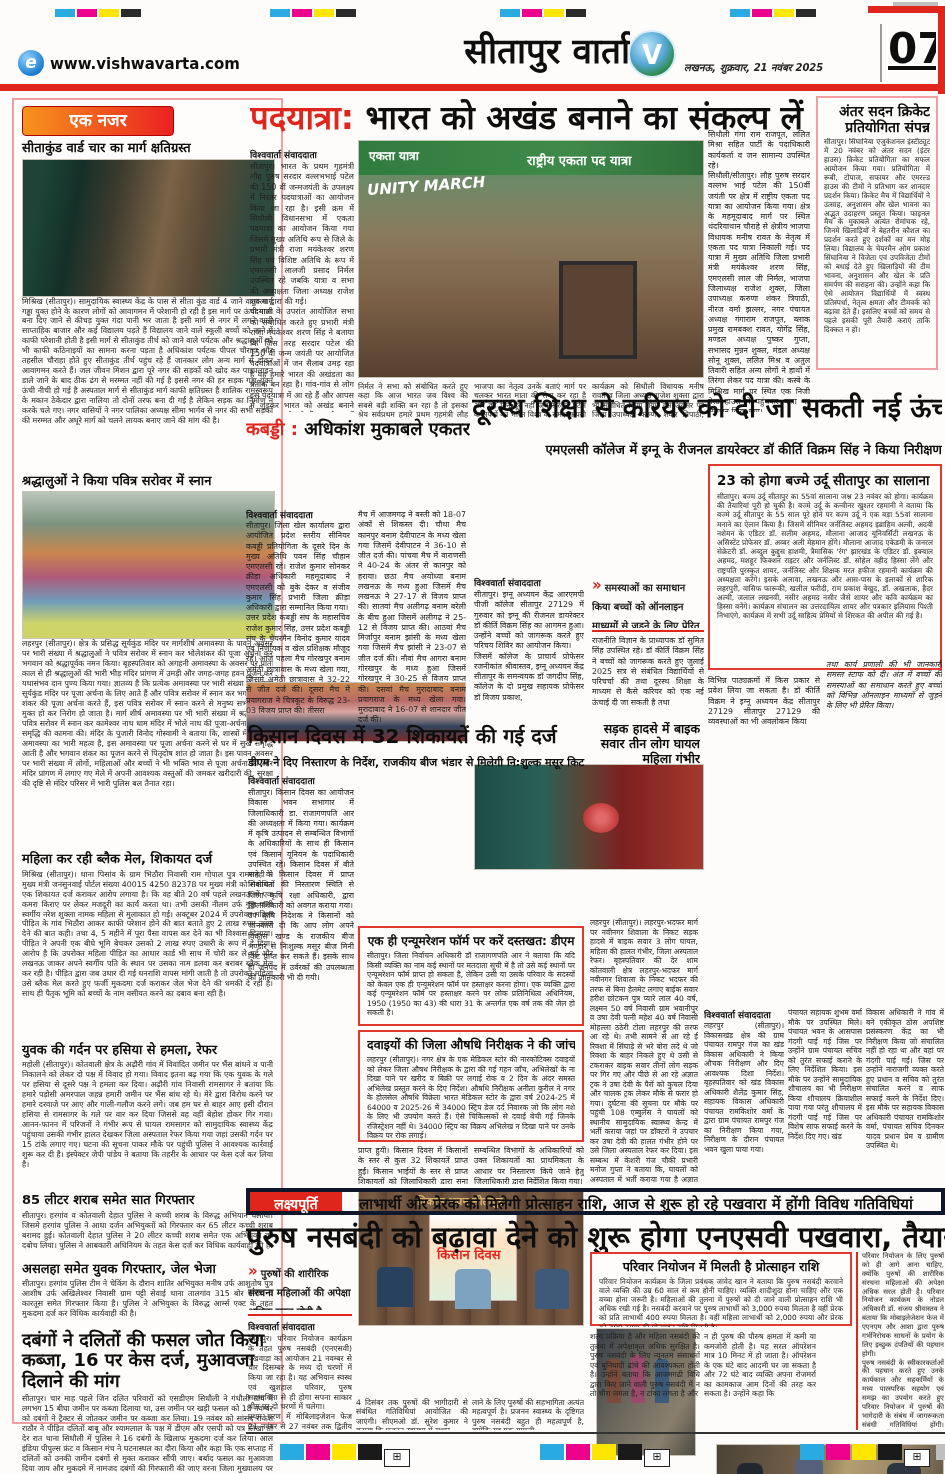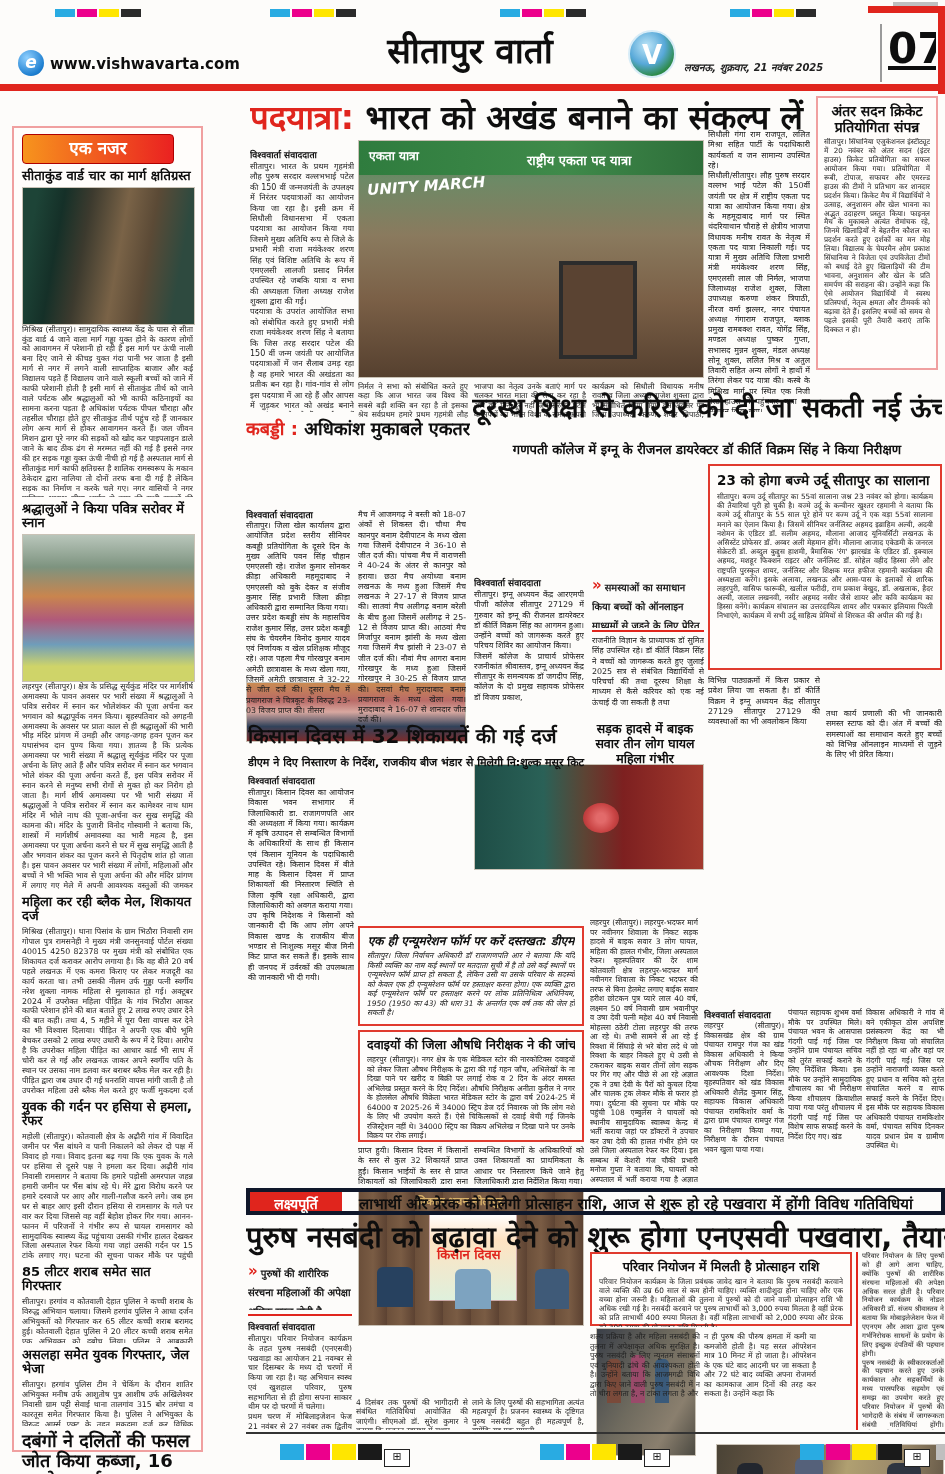--- a/index.html
+++ b/index.html
@@ -2,21 +2,21 @@
 <html><head>
 <meta charset="utf-8">
 <style>
   html,body{margin:0;padding:0;background:#e9e9e9;}
   #page{position:relative;width:945px;height:1474px;background:#fdfcfa;margin:0 auto;
         font-family:"DejaVu Sans",sans-serif;color:#1c1c1c;overflow:hidden;}
   .abs{position:absolute;box-sizing:border-box;}
   .body-text{font-size:7.9px;line-height:1.3;text-align:justify;white-space:pre-line;overflow:hidden;color:#222;}
   .byline{font-size:9px;font-weight:bold;color:#111;white-space:nowrap;overflow:hidden;}
   .hl{font-weight:bold;color:#0e0e0e;overflow:hidden;}
-  .center{text-align:center;}
+  .center{text-align:right;}
   .nowrap{white-space:nowrap;}
   .red{color:#e0251d;}
   .photo{overflow:hidden;position:relative;border:1px solid #c9c2b6;}
   .pinkbox{border:2px solid #f0a0a0;background:#fffdfb;}
   .redbox{border:2px solid #e03a2e;background:#fffdfb;}
   .mark-sq{display:inline-block;height:100%;margin-right:2px;}
   .reg-glyph{display:inline-block;height:100%;border:1.5px solid #222;background:#fff;
              font-size:11px;line-height:13px;text-align:center;color:#222;}
   .ek-article-head{font-size:13px;font-weight:bold;line-height:1.12;margin:5px 0 3px 0;color:#0e0e0e;}
   .ek-body{font-size:7.8px;line-height:1.28;text-align:justify;overflow:hidden;color:#222;}
@@ -46,21 +46,21 @@
   <div class="abs hl nowrap" style="left:50px;top:55px;width:200px;font-size:15px;">www.vishwavarta.com</div>
   <div class="abs hl center nowrap" style="left:310px;top:26px;width:320px;font-size:35px;">सीतापुर वार्ता</div>
   <div class="abs" style="left:628px;top:30px;width:48px;height:48px;border-radius:50%;background:radial-gradient(circle at 38% 32%,#bfe6f8,#57a8d8 45%,#2c8a46 75%,#14639e);border:2px solid #d7ecf7;color:#fff;font-weight:bold;font-size:26px;text-align:center;line-height:46px;"><span>V</span></div>
   <div class="abs nowrap" style="left:684px;top:60px;width:180px;font-size:10px;font-weight:bold;color:#222;font-style:italic;">लखनऊ,   शुक्रवार, 21 नवंबर 2025</div>
   <div class="abs" style="left:868px;top:6px;width:77px;height:7px;background:#e0251d;"></div>
   <div class="abs" style="left:938px;top:6px;width:7px;height:88px;background:#e0251d;"></div>
   <div class="abs" style="left:880px;top:24px;width:2px;height:58px;background:#9a9a9a;"></div>
   <div class="abs hl nowrap" style="left:888px;top:24px;width:48px;font-size:42px;text-decoration:underline;">07</div>
   <div class="abs" style="left:0;top:84px;width:945px;height:7px;background:#e0251d;"></div>
 
-  <div class="abs pinkbox" style="left:12px;top:98px;width:191px;height:1326px;padding:6px 8px;margin-top:28px;">
+  <div class="abs pinkbox" style="left:12px;top:98px;width:271px;height:1326px;padding:6px 8px;">
     <div style="width:150px;height:28px;background:linear-gradient(90deg,#f7941d,#ea2121);border:1px solid #b00000;border-radius:4px;color:#fff;font-weight:bold;font-size:17px;text-align:center;line-height:27px;">एक नजर</div>
 
     <div class="ek-article-head">सीताकुंड वार्ड चार का मार्ग क्षतिग्रस्त</div>
     <div class="photo" style="width:100%;height:136px;background:linear-gradient(100deg,#1d4437 8%,#153028 22%,#3c3a2e 36%,#7a6347 55%,#5b4a36 70%,#2e4a3f 88%);"></div>
     <div class="ek-body" style="height:172px;">मिश्रिख (सीतापुर)। सामुदायिक स्वास्थ्य केंद्र के पास से सीता कुंड वार्ड 4 जाने वाला मार्ग गड्ढा युक्त होने के कारण लोगों को आवागमन में परेशानी हो रही है इस मार्ग पर ऊंची नाली बना दिए जाने से कीचड़ युक्त गंदा पानी भर जाता है इसी मार्ग से नगर में लगने वाली साप्ताहिक बाजार और कई विद्यालय पड़ते हैं विद्यालय जाने वाले स्कूली बच्चों को जाने में काफी परेशानी होती है इसी मार्ग से सीताकुंड तीर्थ को जाने वाले पर्यटक और श्रद्धालुओं को भी काफी कठिनाइयों का सामना करना पड़ता है अधिकांश पर्यटक पीपल चौराहा और तहसील चौराहा होते हुए सीताकुंड तीर्थ पहुंच रहे हैं जानकार लोग अन्य मार्ग से होकर आवागमन करते हैं। जल जीवन मिशन द्वारा पूरे नगर की सड़कों को खोद कर पाइपलाइन डाले जाने के बाद ठीक ढंग से मरम्मत नहीं की गई है इससे नगर की हर सड़क गड्ढा युक्त ऊंची नीची हो गई है अस्पताल मार्ग से सीताकुंड मार्ग काफी क्षतिग्रस्त है शालिक रामस्वरूप के मकान ठेकेदार द्वारा नालिया तो दोनों तरफ बना दी गई है लेकिन सड़क का निर्माण न करके चले गए। नगर वासियों ने नगर पालिका अध्यक्ष सीमा भार्गव से नगर की सभी सड़कों की मरम्मत और अधूरे मार्ग को चलने लायक बनाए जाने की मांग की है।</div>
 
     <div class="ek-article-head">श्रद्धालुओं ने किया पवित्र सरोवर में स्नान</div>
     <div class="photo" style="width:100%;height:146px;background:linear-gradient(180deg,#b9c6bb 0%,#7d937f 22%,#c9854e 42%,#b05a7a 58%,#6f9dba 75%,#cfd469 90%);"></div>
     <div class="ek-body" style="height:208px;">लहरपुर (सीतापुर)। क्षेत्र के प्रसिद्ध सूर्यकुंड मंदिर पर मार्गशीर्ष अमावस्या के पावन अवसर पर भारी संख्या में श्रद्धालुओं ने पवित्र सरोवर में स्नान कर भोलेशंकर की पूजा अर्चना कर भगवान को श्रद्धापूर्वक नमन किया। बृहस्पतिवार को अगहनी अमावस्या के अवसर पर प्रातः काल से ही श्रद्धालुओं की भारी भीड़ मंदिर प्रांगण में उमड़ी और जगह-जगह हवन पूजन कर यथासंभव दान पुण्य किया गया। ज्ञातव्य है कि प्रत्येक अमावस्या पर भारी संख्या में श्रद्धालु सूर्यकुंड मंदिर पर पूजा अर्चना के लिए आते हैं और पवित्र सरोवर में स्नान कर भगवान भोले शंकर की पूजा अर्चना करते हैं, इस पवित्र सरोवर में स्नान करने से मनुष्य सभी रोगों से मुक्त हो कर निरोग हो जाता है। मार्ग शीर्ष अमावस्या पर भी भारी संख्या में श्रद्धालुओं ने पवित्र सरोवर में स्नान कर कामेश्वर नाथ धाम मंदिर में भोले नाथ की पूजा-अर्चना कर सुख समृद्धि की कामना की। मंदिर के पुजारी विनोद गोस्वामी ने बताया कि, शास्त्रों में मार्गशीर्ष अमावस्या का भारी महत्व है, इस अमावस्या पर पूजा अर्चना करने से घर में सुख समृद्धि आती है और भगवान शंकर का पूजन करने से पितृदोष शांत हो जाता है। इस पावन अवसर पर भारी संख्या में लोगों, महिलाओं और बच्चों ने भी भक्ति भाव से पूजा अर्चना की और मंदिर प्रांगण में लगाए गए मेले में अपनी आवश्यक वस्तुओं की जमकर खरीदारी की, सुरक्षा की दृष्टि से मंदिर परिसर में भारी पुलिस बल तैनात रहा।</div>
 
@@ -104,55 +104,55 @@
   </div>
 
   <div class="abs hl nowrap" style="left:246px;top:416px;width:224px;height:26px;font-size:18px;"><span class="red">कबड्डी :</span><span> अधिकांश मुकाबले एकतरफा</span></div>
   <div class="abs photo" style="left:246px;top:444px;width:220px;height:60px;background:linear-gradient(180deg,#c98b52 0%,#b96a66 30%,#d8a8a0 50%,#31425a 75%,#7a2c2c 100%);"></div>
   <div class="abs byline" style="left:246px;top:508px;width:104px;">विश्ववार्ता संवाददाता</div>
   <div class="abs body-text" style="left:246px;top:521px;width:104px;height:200px;">सीतापुर। जिला खेल कार्यालय द्वारा आयोजित प्रदेश स्तरीय सीनियर कबड्डी प्रतियोगिता के दूसरे दिन के मुख्य अतिथि पवन सिंह चौहान एमएलसी रहे। राजेश कुमार सोनकर क्रीड़ा अधिकारी महमूदाबाद ने एमएलसी को बुके देकर व संजीव कुमार सिंह प्रभारी जिला क्रीड़ा अधिकारी द्वारा सम्मानित किया गया।
 उत्तर प्रदेश कबड्डी संघ के महासचिव राजेश कुमार सिंह, उत्तर प्रदेश कबड्डी संघ के चेयरमैन विनोद कुमार यादव एवं निर्णायक व खेल प्रशिक्षक मौजूद रहे। आज पहला मैच गोरखपुर बनाम अमेठी छात्रावास के मध्य खेला गया, जिसमें अमेठी छात्रावास ने 32-22 से जीत दर्ज की। दूसरा मैच में प्रयागराज ने चित्रकूट के विरुद्ध 23-03 विजय प्राप्त की। तीसरा</div>
   <div class="abs body-text" style="left:358px;top:510px;width:108px;height:212px;">मैच में आजमगढ़ ने बस्ती को 18-07 अंकों से शिकस्त दी। चौथा मैच कानपुर बनाम देवीपाटन के मध्य खेला गया जिसमें देवीपाटन ने 36-10 से जीत दर्ज की। पांचवा मैच में वाराणसी ने 40-24 के अंतर से कानपुर को हराया। छठा मैच अयोध्या बनाम लखनऊ के मध्य हुआ जिसमें मैच लखनऊ ने 27-17 से विजय प्राप्त की। सातवां मैच अलीगढ़ बनाम बरेली के बीच हुआ जिसमें अलीगढ़ ने 25-12 से विजय प्राप्त की। आठवां मैच मिर्जापुर बनाम झांसी के मध्य खेला गया जिसमें मैच झांसी ने 23-07 से जीत दर्ज की। नौवां मैच आगरा बनाम गोरखपुर के मध्य हुआ जिसमें गोरखपुर ने 30-25 से विजय प्राप्त की। दसवां मैच मुरादाबाद बनाम प्रयागराज के मध्य खेला गया। मुरादाबाद ने 16-07 से शानदार जीत दर्ज की।</div>
 
   <div class="abs hl center nowrap" style="left:472px;top:388px;width:470px;height:44px;font-size:27px;">दूरस्थ शिक्षा से करियर को दी जा सकती नई ऊंचाई</div>
-  <div class="abs hl center nowrap" style="left:472px;top:440px;width:470px;height:18px;font-size:13px;">गणपती कॉलेज में इग्नू के रीजनल डायरेक्टर डॉ कीर्ति विक्रम सिंह ने किया निरीक्षण</div>
+  <div class="abs hl center nowrap" style="left:472px;top:440px;width:470px;height:18px;font-size:13px;">एमएलसी कॉलेज में इग्नू के रीजनल डायरेक्टर डॉ कीर्ति विक्रम सिंह ने किया निरीक्षण</div>
   <div class="abs photo" style="left:474px;top:466px;width:230px;height:106px;background:linear-gradient(90deg,#1e4d46 0%,#2a6157 30%,#5c4434 48%,#7d2020 65%,#a33a2e 100%);">
     <div style="position:absolute;left:108px;top:38px;width:36px;height:30px;border-radius:50%;background:radial-gradient(circle,#e26a6a 20%,#c94444 60%,#9e2e2e);"></div>
   </div>
   <div class="abs byline" style="left:474px;top:576px;width:110px;">विश्ववार्ता संवाददाता</div>
   <div class="abs body-text" style="left:474px;top:590px;width:110px;height:132px;">सीतापुर। इग्नू अध्ययन केंद्र आरएमपी पीजी कॉलेज सीतापुर 27129 में गुरुवार को इग्नू की रीजनल डायरेक्टर डॉ कीर्ति विक्रम सिंह का आगमन हुआ। उन्होंने बच्चों को जागरूक करते हुए परिचय शिविर का आयोजन किया।
 जिसमें कॉलेज के प्राचार्य प्रोफेसर रजनीकांत श्रीवास्तव, इग्नू अध्ययन केंद्र सीतापुर के समन्वयक डॉ जगदीप सिंह, कॉलेज के दो प्रमुख सहायक प्रोफेसर डॉ विजय प्रकाश,</div>
   <div class="abs" style="left:592px;top:576px;width:112px;height:52px;overflow:hidden;">
     <span class="red" style="font-size:15px;font-weight:bold;float:left;margin-right:3px;">»</span>
     <span style="font-size:9.8px;font-weight:bold;line-height:1.3;">समस्याओं का समाधान किया बच्चों को ऑनलाइन माध्यमों से जुड़ने के लिए प्रेरित किया</span>
   </div>
   <div class="abs" style="left:592px;top:630px;width:112px;height:2px;background:#e0251d;"></div>
   <div class="abs body-text" style="left:592px;top:636px;width:112px;height:86px;">राजनीति विज्ञान के प्राध्यापक डॉ सुमित सिंह उपस्थित रहे। डॉ कीर्ति विक्रम सिंह ने बच्चों को जागरूक करते हुए जुलाई 2025 सत्र से संबंधित विद्यार्थियों से परिचर्चा की तथा दूरस्थ शिक्षा के माध्यम से कैसे करियर को एक नई ऊंचाई दी जा सकती है तथा</div>
 
   <div class="abs redbox" style="left:708px;top:464px;width:234px;height:206px;padding:5px 7px;">
     <div class="boxhead" style="font-size:13.5px;">23 को होगा बज्मे उर्दू सीतापुर का सालाना जश्न</div>
     <div class="body-text" style="font-size:7.3px;line-height:1.26;height:178px;margin-top:3px;">सीतापुर। बज्म उर्दू सीतापुर का 55वां सालाना जश्न 23 नवंबर को होगा। कार्यक्रम की तैयारियां पूरी हो चुकी है। बज्मे उर्दू के कन्वीनर खुश्तर रहमानी ने बताया कि बज्मे उर्दू सीतापुर के 55 साल पूरे होने पर बज्म उर्दू ने एक बड़ा 55वां सालाना मनाने का ऐलान किया है। जिसमें सीनियर जर्नलिस्ट अहमद इब्राहिम अल्वी, अदबी नशेमन के एडिटर डॉ. सलीम अहमद, मौलाना आजाद यूनिवर्सिटी लखनऊ के असिस्टेंट प्रोफेसर डॉ. अब्बर अली मेहमान होंगे। मौलाना आजाद एकेडमी के जनरल सेक्रेटरी डॉ. अब्दुल कुद्दुस हाशमी, त्रैमासिक 'रंग' झारखंड के एडिटर डॉ. इक्बाल अहमद, मशहूर फिक्शन राइटर और जर्नलिस्ट डॉ. सोहेल वहीद हिस्सा लेंगे और राष्ट्रपति पुरस्कृत शायर, जर्नलिस्ट और शिक्षक मरत हफीज रहमानी कार्यक्रम की अध्यक्षता करेंगे। इसके अलावा, लखनऊ और आस-पास के इलाकों से शारिक लहरपुरी, वासिफ फारूकी, खलील फरीदी, राम प्रकाश बेखुद, डॉ. अखलाक, हैदर अल्वी, जलाल लखनवी, नसीर अहमद नसीर जैसे शायर और कवि कार्यक्रम का हिस्सा बनेंगे। कार्यक्रम संचालन का उत्तरदायित्व शायर और पत्रकार इलियास पिश्ती निभाएंगे, कार्यक्रम में सभी उर्दू साहित्य प्रेमियों से शिरकत की अपील की गई है।</div>
   </div>
   <div class="abs body-text" style="left:708px;top:676px;width:112px;height:66px;">विभिन्न पाठ्यक्रमों में किस प्रकार से प्रवेश लिया जा सकता है। डॉ कीर्ति विक्रम ने इग्नू अध्ययन केंद्र सीतापुर 27129 सीतापुर 27129 की व्यवस्थाओं का भी अवलोकन किया</div>
-  <div class="abs body-text" style="left:826px;top:709px;width:116px;height:66px;">तथा कार्य प्रणाली की भी जानकारी समस्त स्टाफ को दी। अंत में बच्चों की समस्याओं का समाधान करते हुए बच्चों को विभिन्न ऑनलाइन माध्यमों से जुड़ने के लिए भी प्रेरित किया।</div>
+  <div class="abs body-text" style="left:826px;top:660px;width:116px;height:66px;font-style:italic;">तथा कार्य प्रणाली की भी जानकारी समस्त स्टाफ को दी। अंत में बच्चों की समस्याओं का समाधान करते हुए बच्चों को विभिन्न ऑनलाइन माध्यमों से जुड़ने के लिए भी प्रेरित किया।</div>
 
   <div class="abs hl nowrap" style="left:248px;top:722px;width:338px;height:28px;font-size:20px;">किसान दिवस में 32 शिकायतें की गई दर्ज</div>
   <div class="abs hl nowrap" style="left:248px;top:754px;width:338px;height:16px;font-size:11px;">डीएम ने दिए निस्तारण के निर्देश, राजकीय बीज भंडार से मिलेगी नि:शुल्क मसूर किट</div>
   <div class="abs byline" style="left:248px;top:774px;width:106px;">विश्ववार्ता संवाददाता</div>
   <div class="abs body-text" style="left:248px;top:788px;width:106px;height:394px;">सीतापुर। किसान दिवस का आयोजन विकास भवन सभागार में जिलाधिकारी डा. राजागणपति आर की अध्यक्षता में किया गया। कार्यक्रम में कृषि उत्पादन से सम्बन्धित विभागों के अधिकारियों के साथ ही किसान एवं किसान यूनियन के पदाधिकारी उपस्थित रहे। किसान दिवस में बीते माह के किसान दिवस में प्राप्त शिकायतों की निस्तारण स्थिति से जिला कृषि रक्षा अधिकारी, द्वारा जिलाधिकारी को अवगत कराया गया।
 उप कृषि निदेशक ने किसानों को जानकारी दी कि आप लोग अपने विकास खण्ड के राजकीय बीज भण्डार से निःशुल्क मसूर बीज मिनी किट प्राप्त कर सकते हैं। इसके साथ ही जनपद में उर्वरकों की उपलब्धता की जानकारी भी दी गयी।</div>
   <div class="abs photo" style="left:358px;top:784px;width:226px;height:138px;background:repeating-linear-gradient(90deg,#6b4f3a 0px,#7a5c44 14px,#5c4232 28px);">
     <span class="overlay" style="left:58px;top:4px;color:#d9b36a;font-size:11px;">विकास भवन सीतापुर</span>
     <div style="position:absolute;left:70px;top:24px;width:86px;height:86px;background:linear-gradient(180deg,#fff 0%,#ffe3c2 30%,#dff0dc 100%);border:1px solid #caa;"></div>
     <span class="overlay red" style="left:78px;top:56px;font-size:13px;">किसान दिवस</span>
     <div style="position:absolute;left:18px;top:78px;width:36px;height:40px;background:#27415f;border-radius:6px 6px 0 0;"></div>
     <div style="position:absolute;left:96px;top:80px;width:36px;height:40px;background:#7da3c0;border-radius:6px 6px 0 0;"></div>
     <div style="position:absolute;left:176px;top:80px;width:34px;height:40px;background:#3f5a78;border-radius:6px 6px 0 0;"></div>
   </div>
-  <div class="abs redbox" style="left:358px;top:926px;width:226px;height:100px;padding:4px 7px;font-style:italic;">
+  <div class="abs redbox" style="left:358px;top:926px;width:226px;height:100px;padding:4px 7px;">
     <div class="boxhead" style="font-size:12px;">एक ही एन्यूमरेशन फॉर्म पर करें दस्तखत: डीएम</div>
     <div class="body-text" style="font-size:7.5px;line-height:1.27;height:74px;margin-top:2px;">सीतापुर। जिला निर्वाचन अधिकारी डॉ राजागणपति आर ने बताया कि यदि किसी व्यक्ति का नाम कई स्थानों पर मतदाता सूची में है तो उसे कई स्थानों पर एन्यूमरेशन फॉर्म प्राप्त हो सकता है, लेकिन उसी या उसके परिवार के सदस्यों को केवल एक ही एन्यूमरेशन फॉर्म पर हस्ताक्षर करना होगा। एक व्यक्ति द्वारा कई एन्यूमरेशन फॉर्म पर हस्ताक्षर करने पर लोक प्रतिनिधित्व अधिनियम, 1950 (1950 का 43) की धारा 31 के अन्तर्गत एक वर्ष तक की जेल हो सकती है।</div>
   </div>
   <div class="abs redbox" style="left:358px;top:1030px;width:226px;height:112px;padding:4px 7px;">
     <div class="boxhead" style="font-size:12.5px;">दवाइयों की जिला औषधि निरीक्षक ने की जांच</div>
     <div class="body-text" style="font-size:7.5px;line-height:1.27;height:86px;margin-top:2px;">लहरपुर (सीतापुर)। नगर क्षेत्र के एक मेडिकल स्टोर की नारकोटिक्स दवाइयों को लेकर जिला औषध निरीक्षक के द्वारा की गई गहन जाँच, अभिलेखों के ना दिखा पाने पर खरीद व बिक्री पर लगाई रोक व 2 दिन के अंदर समस्त अभिलेख प्रस्तुत करने के दिए निर्देश। औषधि निरीक्षक अनीता कुरील ने नगर के होलसेल औषधि विक्रेता भारत मेडिकल स्टोर के द्वारा वर्ष 2024-25 में 64000 व 2025-26 में 34000 स्ट्रिप डेज दर्द निवारक जो कि लोग नशे के लिए भी उपयोग करते हैं। ऐसे चिकित्सकों से दवाई बेची गई जिनके रजिस्ट्रेशन नहीं थे। 34000 स्ट्रिप का विक्रय अभिलेख न दिखा पाने पर उनके विक्रय पर रोक लगाई।</div>
   </div>
   <div class="abs body-text" style="left:358px;top:1146px;width:110px;height:38px;">प्राप्त हुयी। किसान दिवस में किसानों के स्तर से कुल 32 शिकायतें प्राप्त हुईं। किसान भाईयों के स्तर से प्राप्त शिकायतों को जिलाधिकारी द्वारा सुना गया।</div>
   <div class="abs body-text" style="left:474px;top:1146px;width:110px;height:38px;">सम्बन्धित विभागों के अधिकारियों को उक्त शिकायतों का प्राथमिकता के आधार पर निस्तारण किये जाने हेतु जिलाधिकारी द्वारा निर्देशित किया गया।</div>
 

